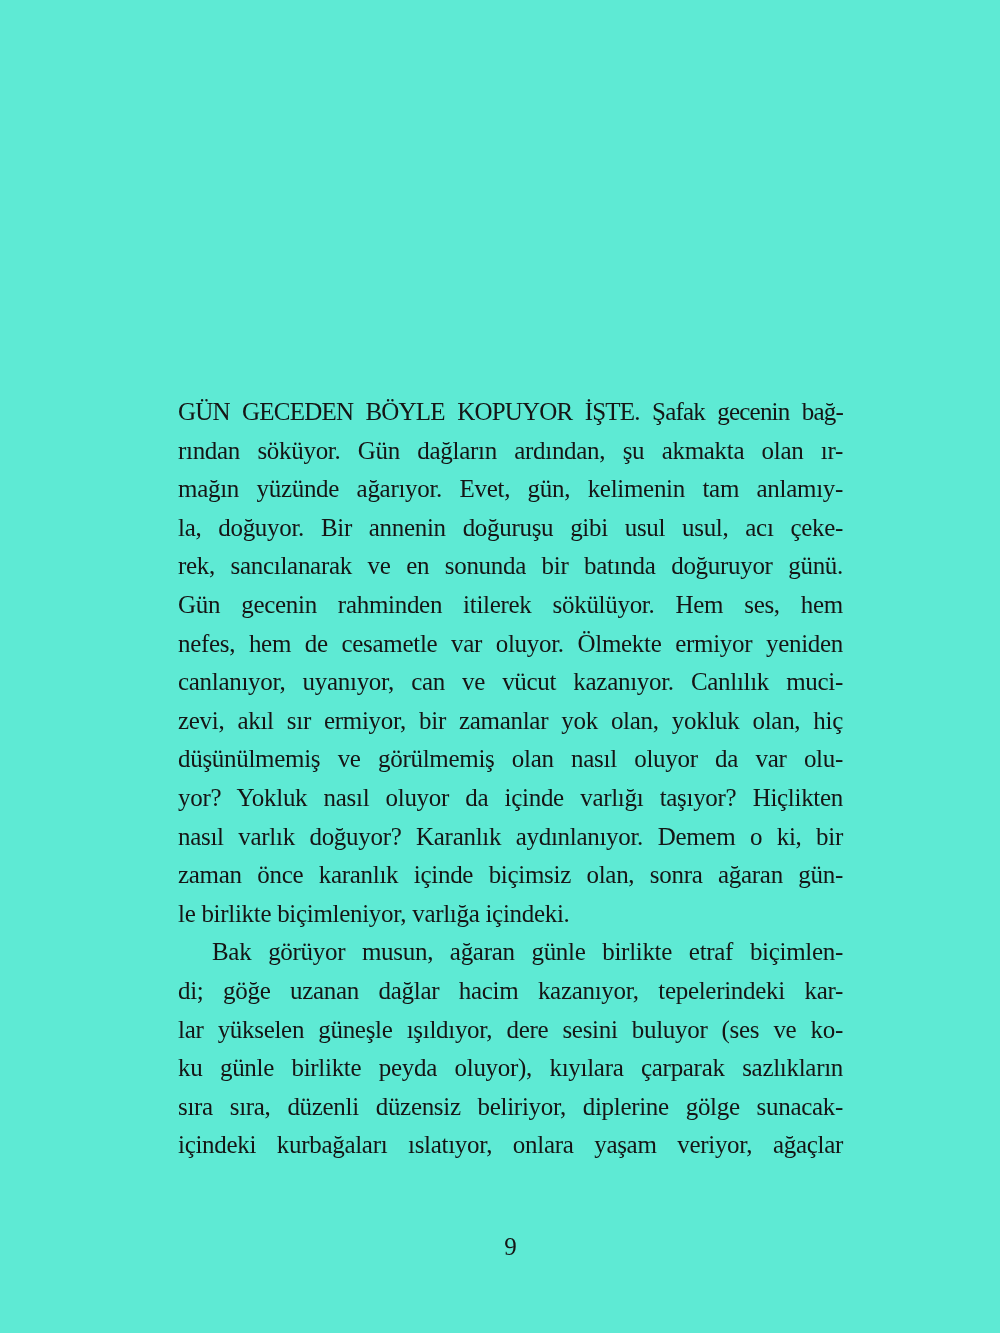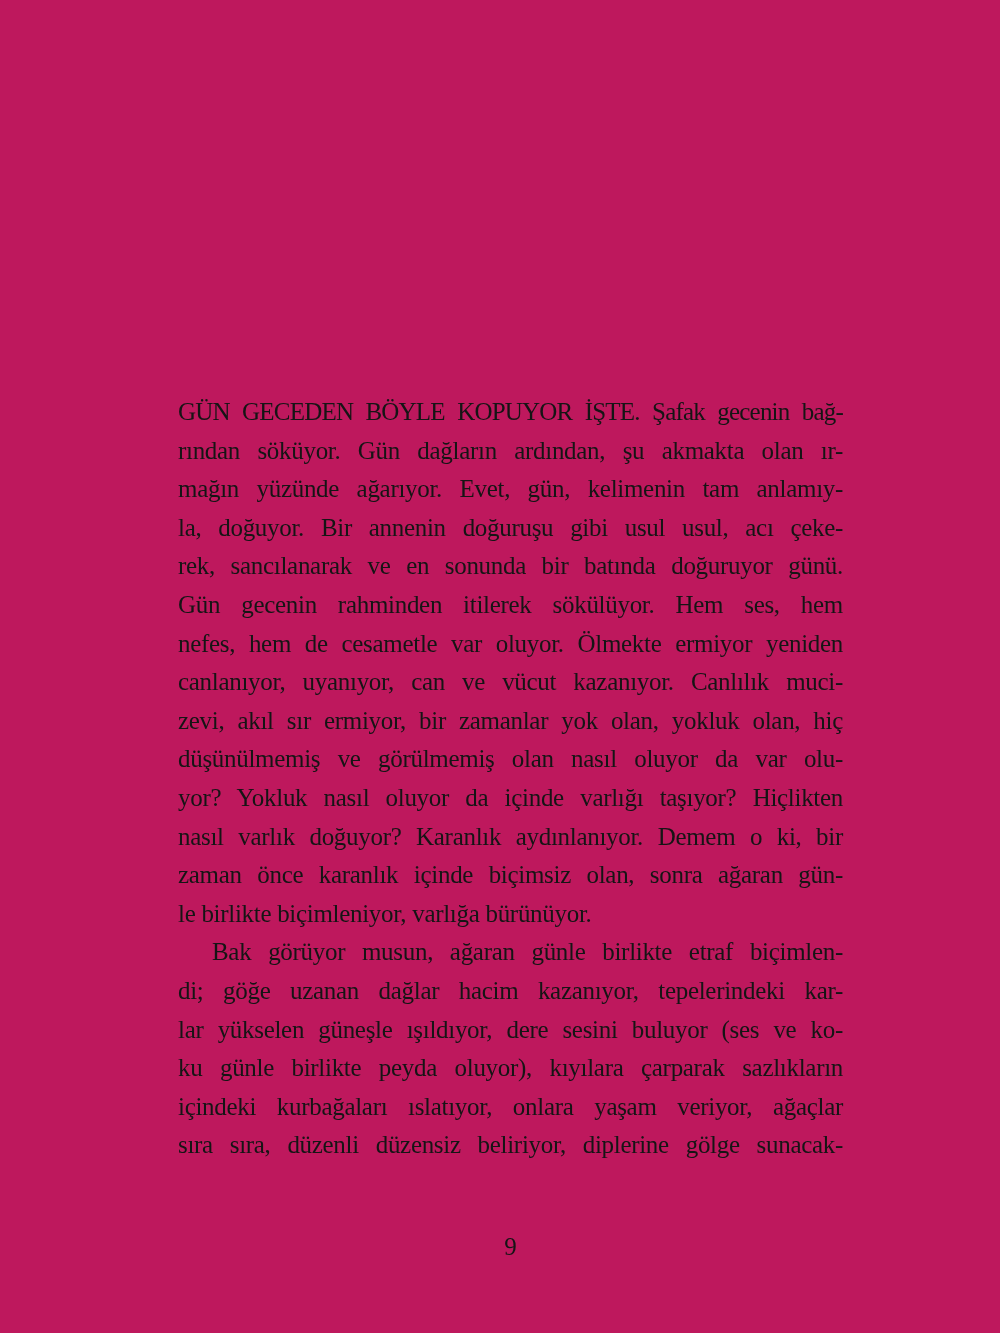--- a/index.html
+++ b/index.html
@@ -4,21 +4,21 @@
 <style>
   html, body {
     margin: 0;
     padding: 0;
     background: #ffffff;
   }
   .page {
     position: relative;
     width: 1000px;
     height: 1333px;
-    background: #be185d;
+    background: #5eead4;
     overflow: hidden;
     font-family: "Liberation Serif", "DejaVu Serif", serif;
     color: #151515;
   }
   .text-block {
     position: absolute;
     left: 178px;
     top: 393px;
     width: 665px;
   }
@@ -61,22 +61,22 @@
       <div class="line">la, doğuyor. Bir annenin doğuruşu gibi usul usul, acı çeke-</div>
       <div class="line">rek, sancılanarak ve en sonunda bir batında doğuruyor günü.</div>
       <div class="line">Gün gecenin rahminden itilerek sökülüyor. Hem ses, hem</div>
       <div class="line">nefes, hem de cesametle var oluyor. Ölmekte ermiyor yeniden</div>
       <div class="line">canlanıyor, uyanıyor, can ve vücut kazanıyor. Canlılık muci-</div>
       <div class="line">zevi, akıl sır ermiyor, bir zamanlar yok olan, yokluk olan, hiç</div>
       <div class="line">düşünülmemiş ve görülmemiş olan nasıl oluyor da var olu-</div>
       <div class="line">yor? Yokluk nasıl oluyor da içinde varlığı taşıyor? Hiçlikten</div>
       <div class="line">nasıl varlık doğuyor? Karanlık aydınlanıyor. Demem o ki, bir</div>
       <div class="line">zaman önce karanlık içinde biçimsiz olan, sonra ağaran gün-</div>
-      <div class="line para-end">le birlikte biçimleniyor, varlığa bürünüyor.</div>
+      <div class="line para-end">le birlikte biçimleniyor, varlığa içindeki.</div>
       <div class="line indent">Bak görüyor musun, ağaran günle birlikte etraf biçimlen-</div>
       <div class="line">di; göğe uzanan dağlar hacim kazanıyor, tepelerindeki kar-</div>
       <div class="line">lar yükselen güneşle ışıldıyor, dere sesini buluyor (ses ve ko-</div>
       <div class="line">ku günle birlikte peyda oluyor), kıyılara çarparak sazlıkların</div>
+      <div class="line">sıra sıra, düzenli düzensiz beliriyor, diplerine gölge sunacak-</div>
       <div class="line">içindeki kurbağaları ıslatıyor, onlara yaşam veriyor, ağaçlar</div>
-      <div class="line">sıra sıra, düzenli düzensiz beliriyor, diplerine gölge sunacak-</div>
     </div>
   <div class="page-number">9</div>
 </div>
 
 </body></html>

